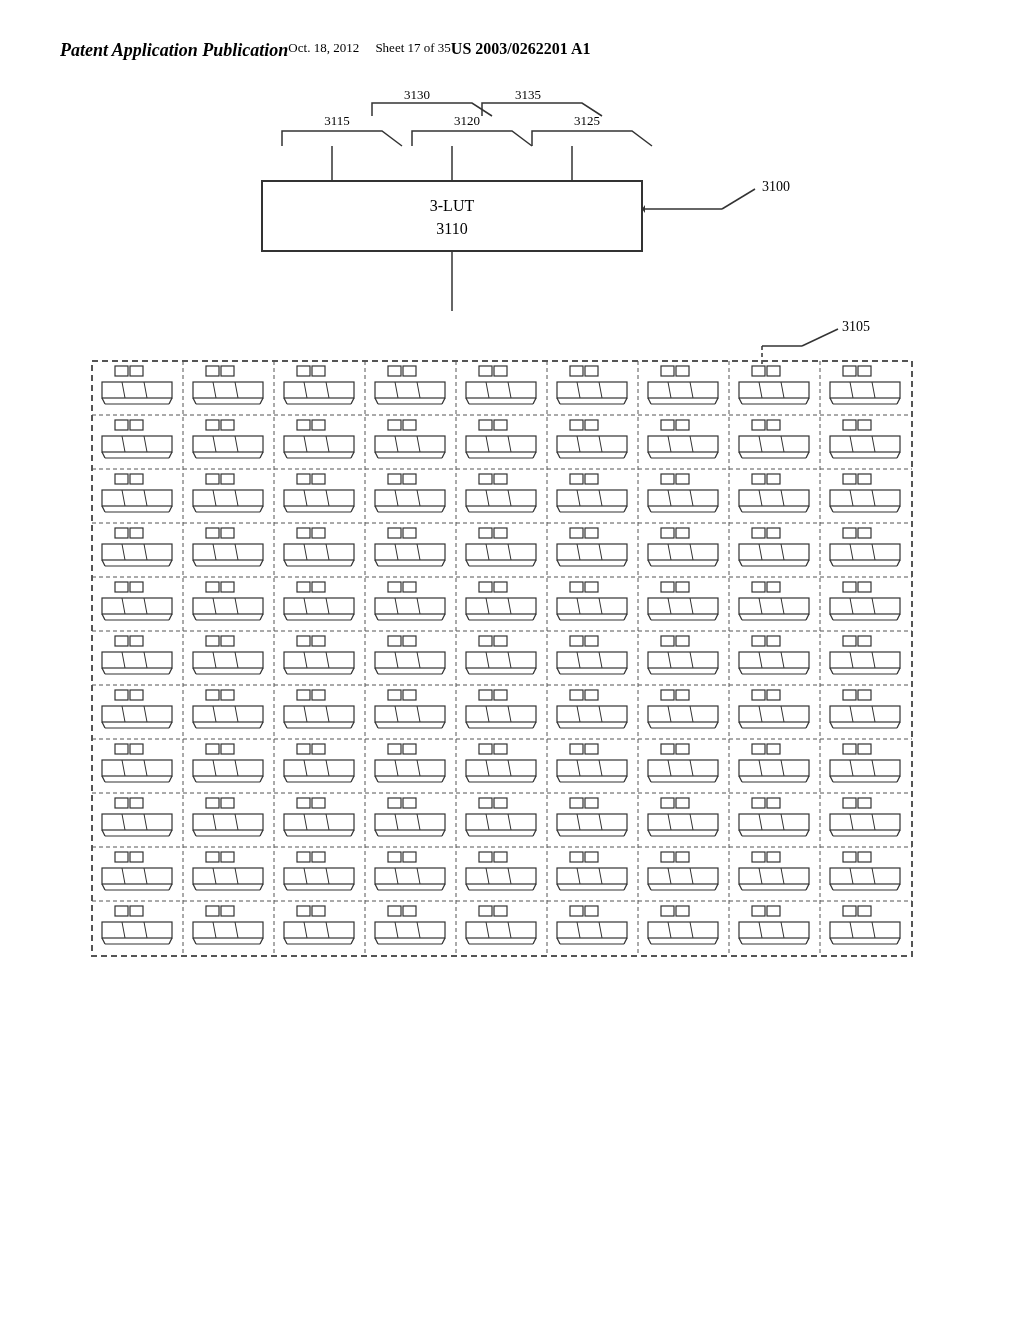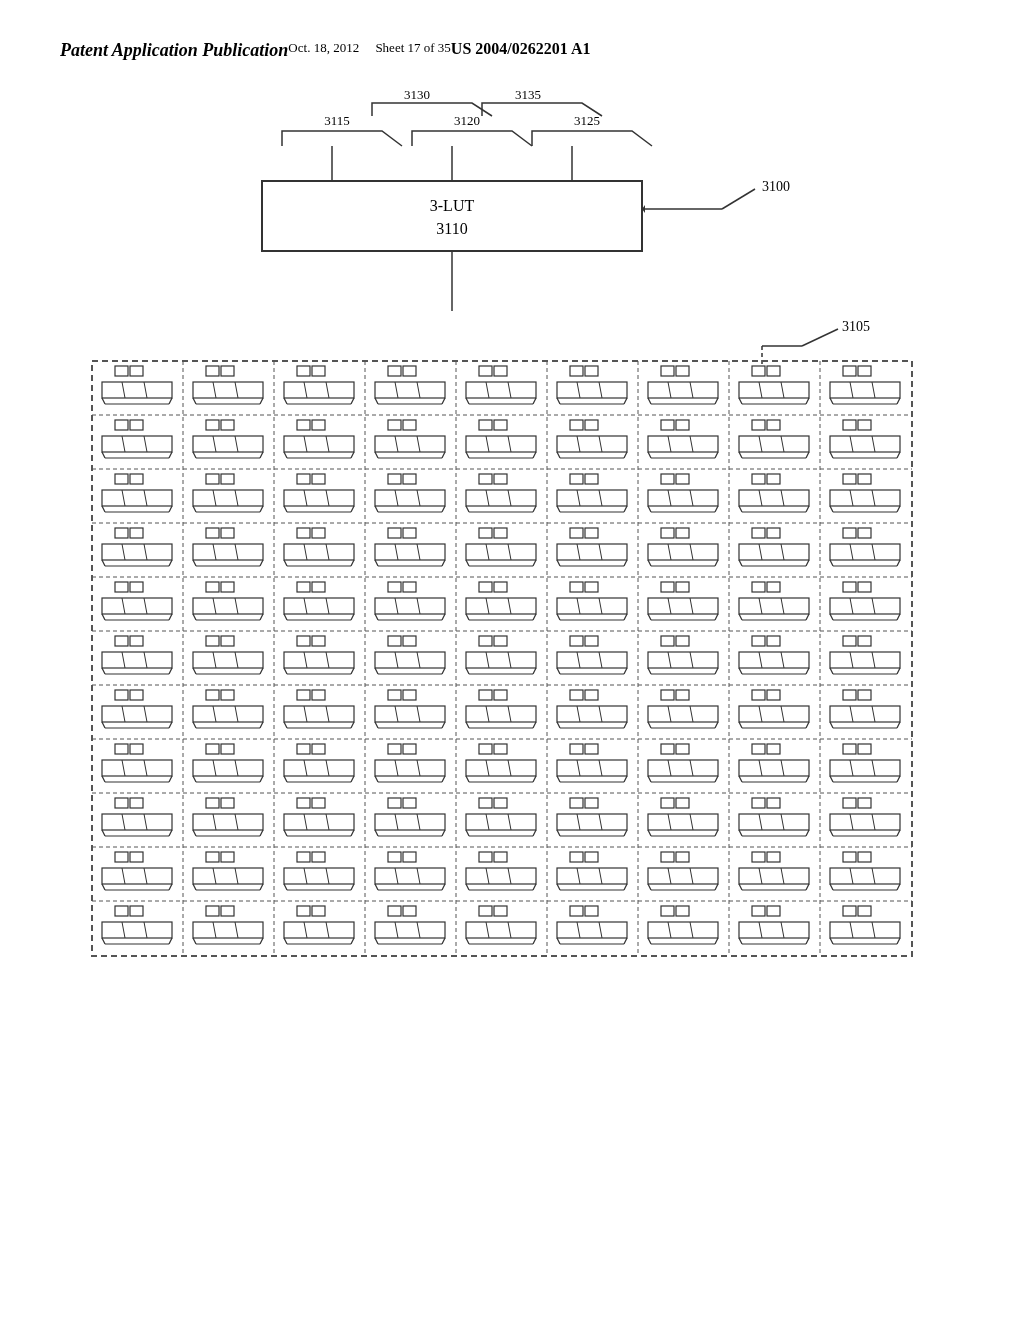--- a/index.html
+++ b/index.html
@@ -72,21 +72,21 @@
 
 <div class="page">
 
   <div class="header">
     <div class="header-left">Patent Application Publication</div>
     <div class="header-center">
       <span>Oct. 18, 2012</span>
       &nbsp;&nbsp;&nbsp;
       <span>Sheet 17 of 35</span>
     </div>
-    <div class="header-right">US 2004/0262201 A1</div>
+    <div class="header-right">US 2003/0262201 A1</div>
   </div>
 
   <div class="diagram-area">
     <svg class="diagram-svg" viewBox="0 0 900 900">
 
       <rect x="200" y="100" width="380" height="70" fill="white" stroke="#333" stroke-width="2"></rect>
       <text x="390" y="130" text-anchor="middle" font-size="16" font-family="Times New Roman">3-LUT</text>
       <text x="390" y="153" text-anchor="middle" font-size="16" font-family="Times New Roman">3110</text>
 
       <line x1="270" y1="100" x2="270" y2="65" stroke="#333" stroke-width="1.5"></line>

